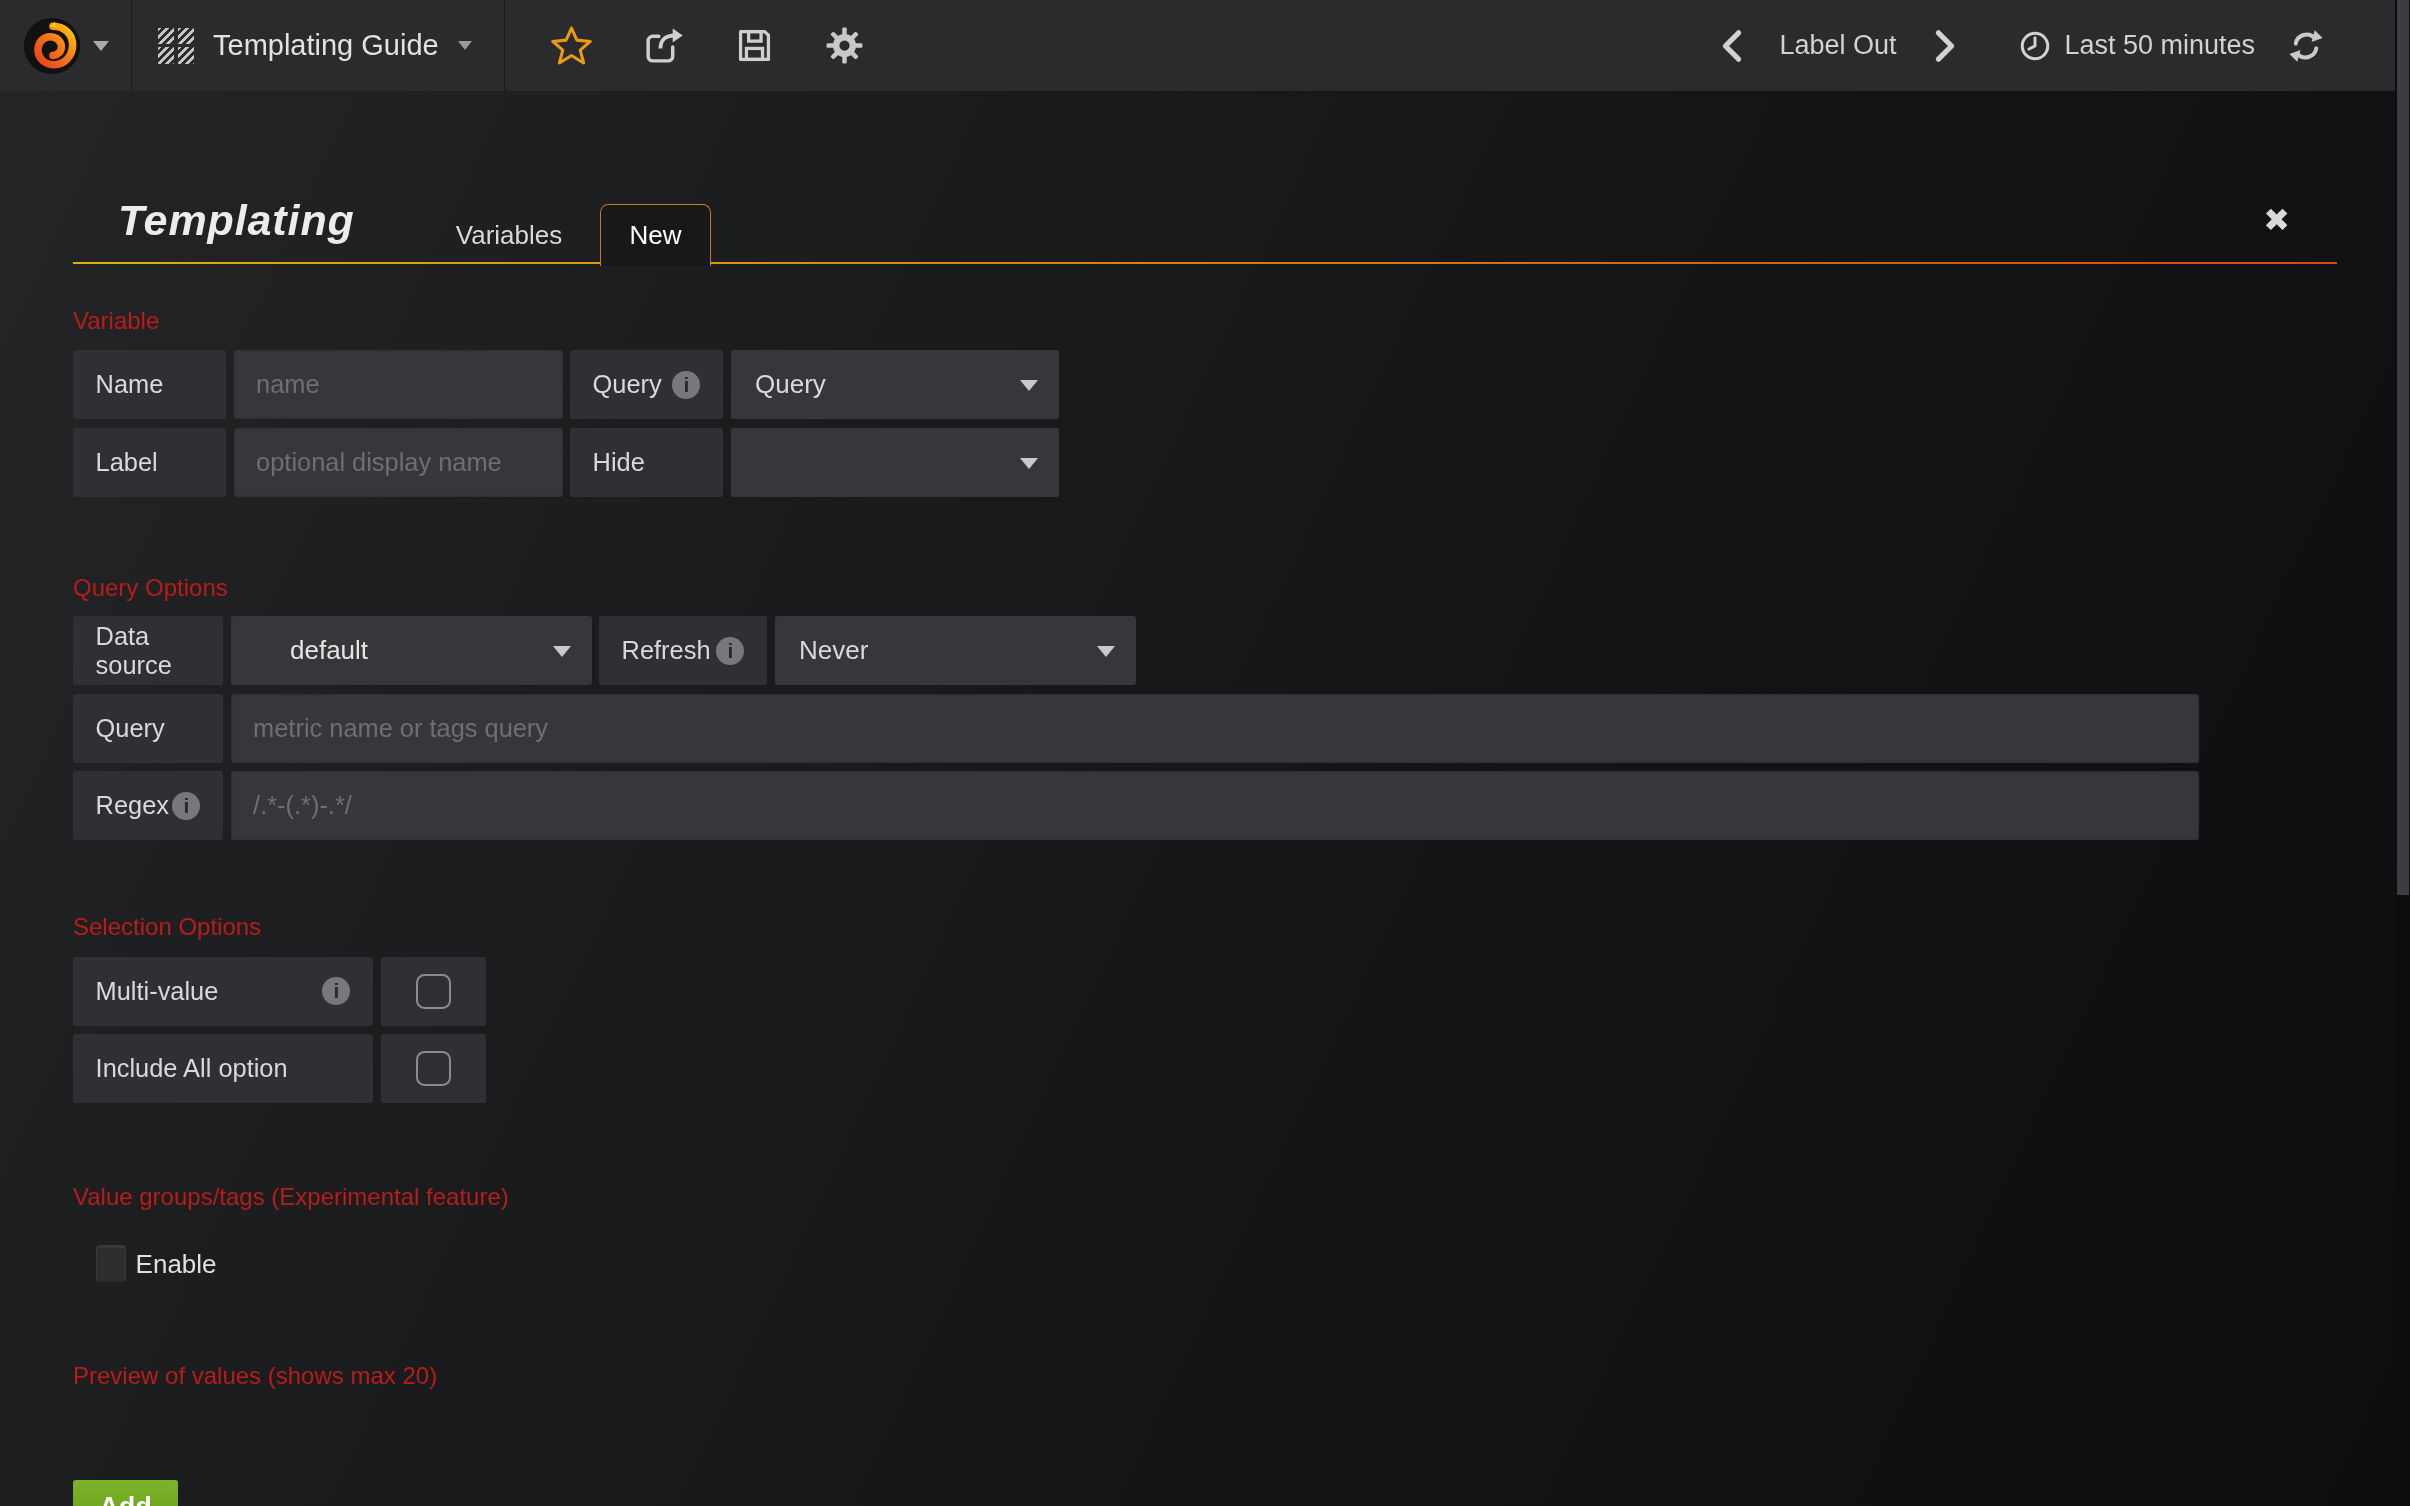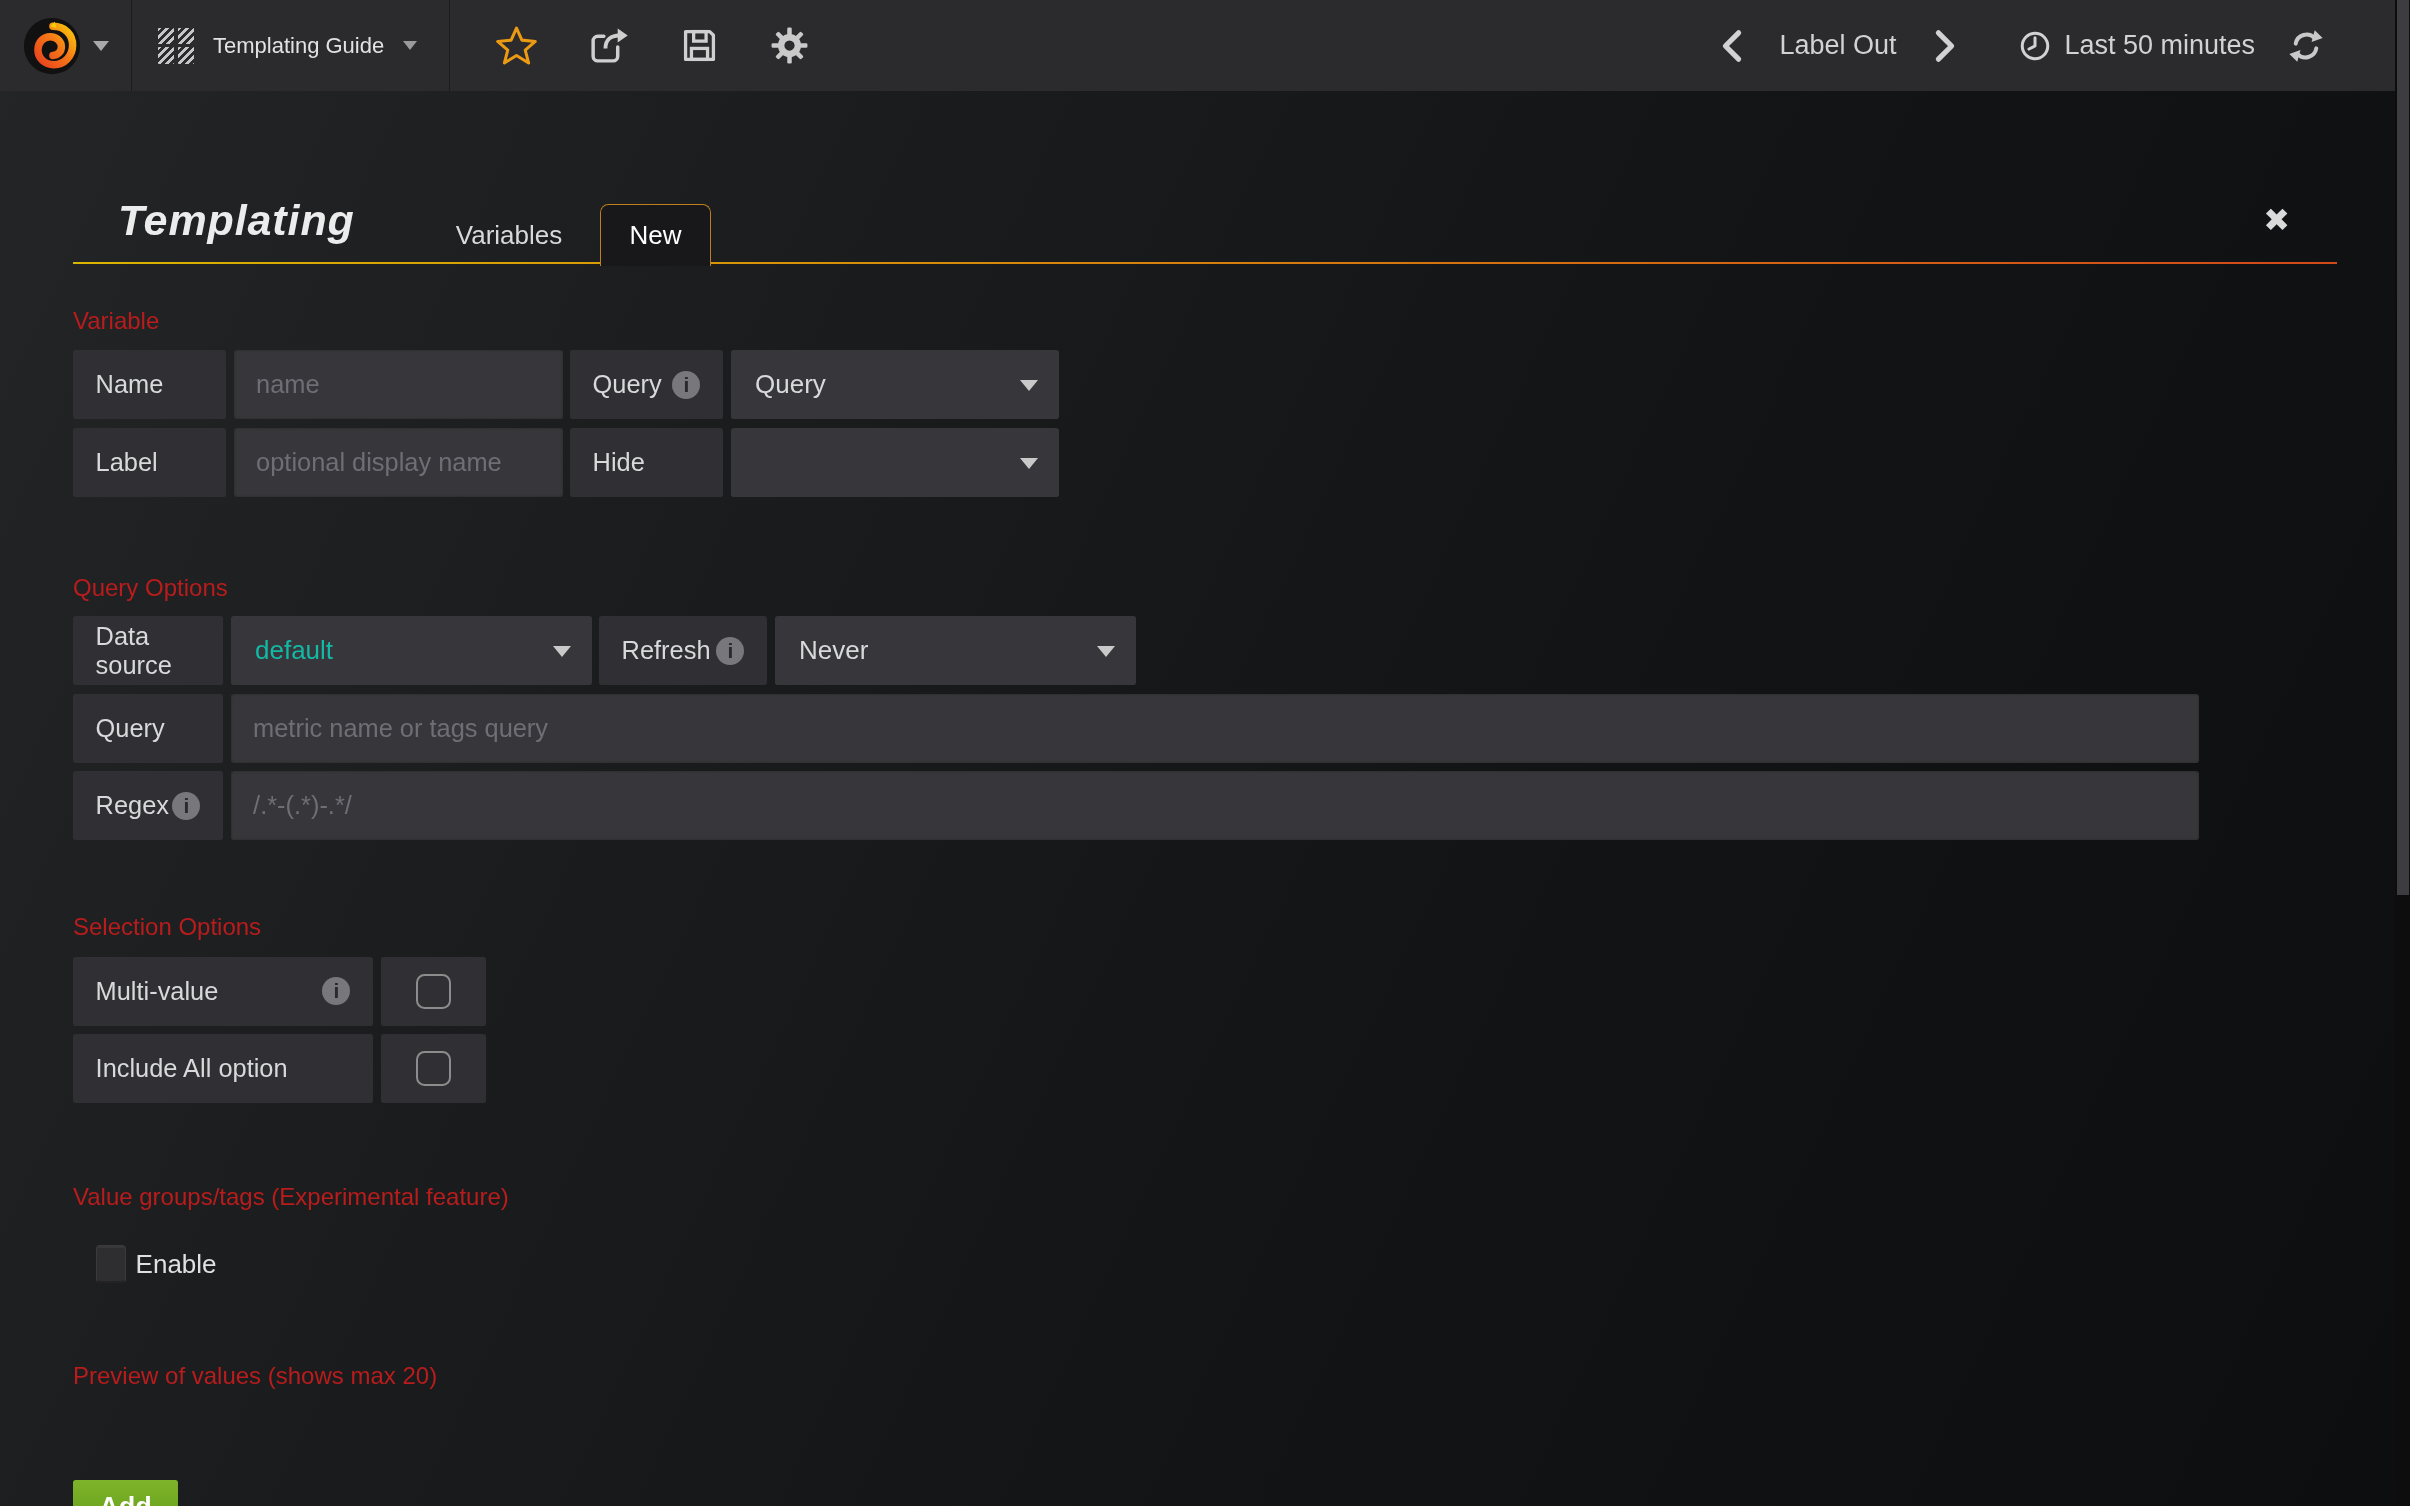--- a/index.html
+++ b/index.html
@@ -39,21 +39,21 @@
     cursor: pointer;
   }
   .grid-icon {
     width: 36px; height: 36px;
     display: grid; grid-template-columns: 1fr 1fr; grid-template-rows: 1fr 1fr; gap: 3.8px;
   }
   .grid-icon span {
     background: repeating-linear-gradient(135deg, #c6c6c6 0 2.8px, #2b2b2d 2.8px 5.6px);
     border-radius: 0.9px;
   }
-  .dash-title { font-size: 22px; color: #e2e2e2; }
+  .dash-title { font-size: 29px; color: #e2e2e2; }
   .nav-actions {
     display: flex; align-items: center; gap: 49px;
     padding-left: 45px;
   }
   .icon-btn { background: none; border: none; padding: 0; cursor: pointer; display: flex; align-items: center; }
   .flex-spacer { flex: 1; }
   .nav-right {
     display: flex; align-items: center; gap: 32px;
     padding-right: 85px;
   }
@@ -134,21 +134,21 @@
     display: flex; align-items: center; padding: 0 55px 0 24.5px;
     font-size: 26px; color: #d8d9da; position: relative; cursor: pointer; flex: none;
   }
   .gf-select .sel-caret {
     position: absolute; right: 21px; top: 50%; margin-top: -4.7px;
     width: 0; height: 0;
     border-left: 9.4px solid transparent; border-right: 9.4px solid transparent;
     border-top: 11.3px solid #c9c9c9;
   }
   .w-dd-348 { width: 328px; } .w-dd-383 { width: 361px; }
-  .muted-value { color: #14b8a6; }
+  .muted-value { color: #e5e5e5; margin-left: 35px; }
 
   .info-icon {
     width: 28px; height: 28px; border-radius: 50%;
     background: #77777c; color: #2a2a2c;
     font-size: 21px; font-weight: bold; font-style: normal;
     display: flex; align-items: center; justify-content: center;
     cursor: pointer; flex: none;
   }
   .checkbox-cell {
     width: 105px; height: 69px; background: #303034; border-radius: 2.8px;

